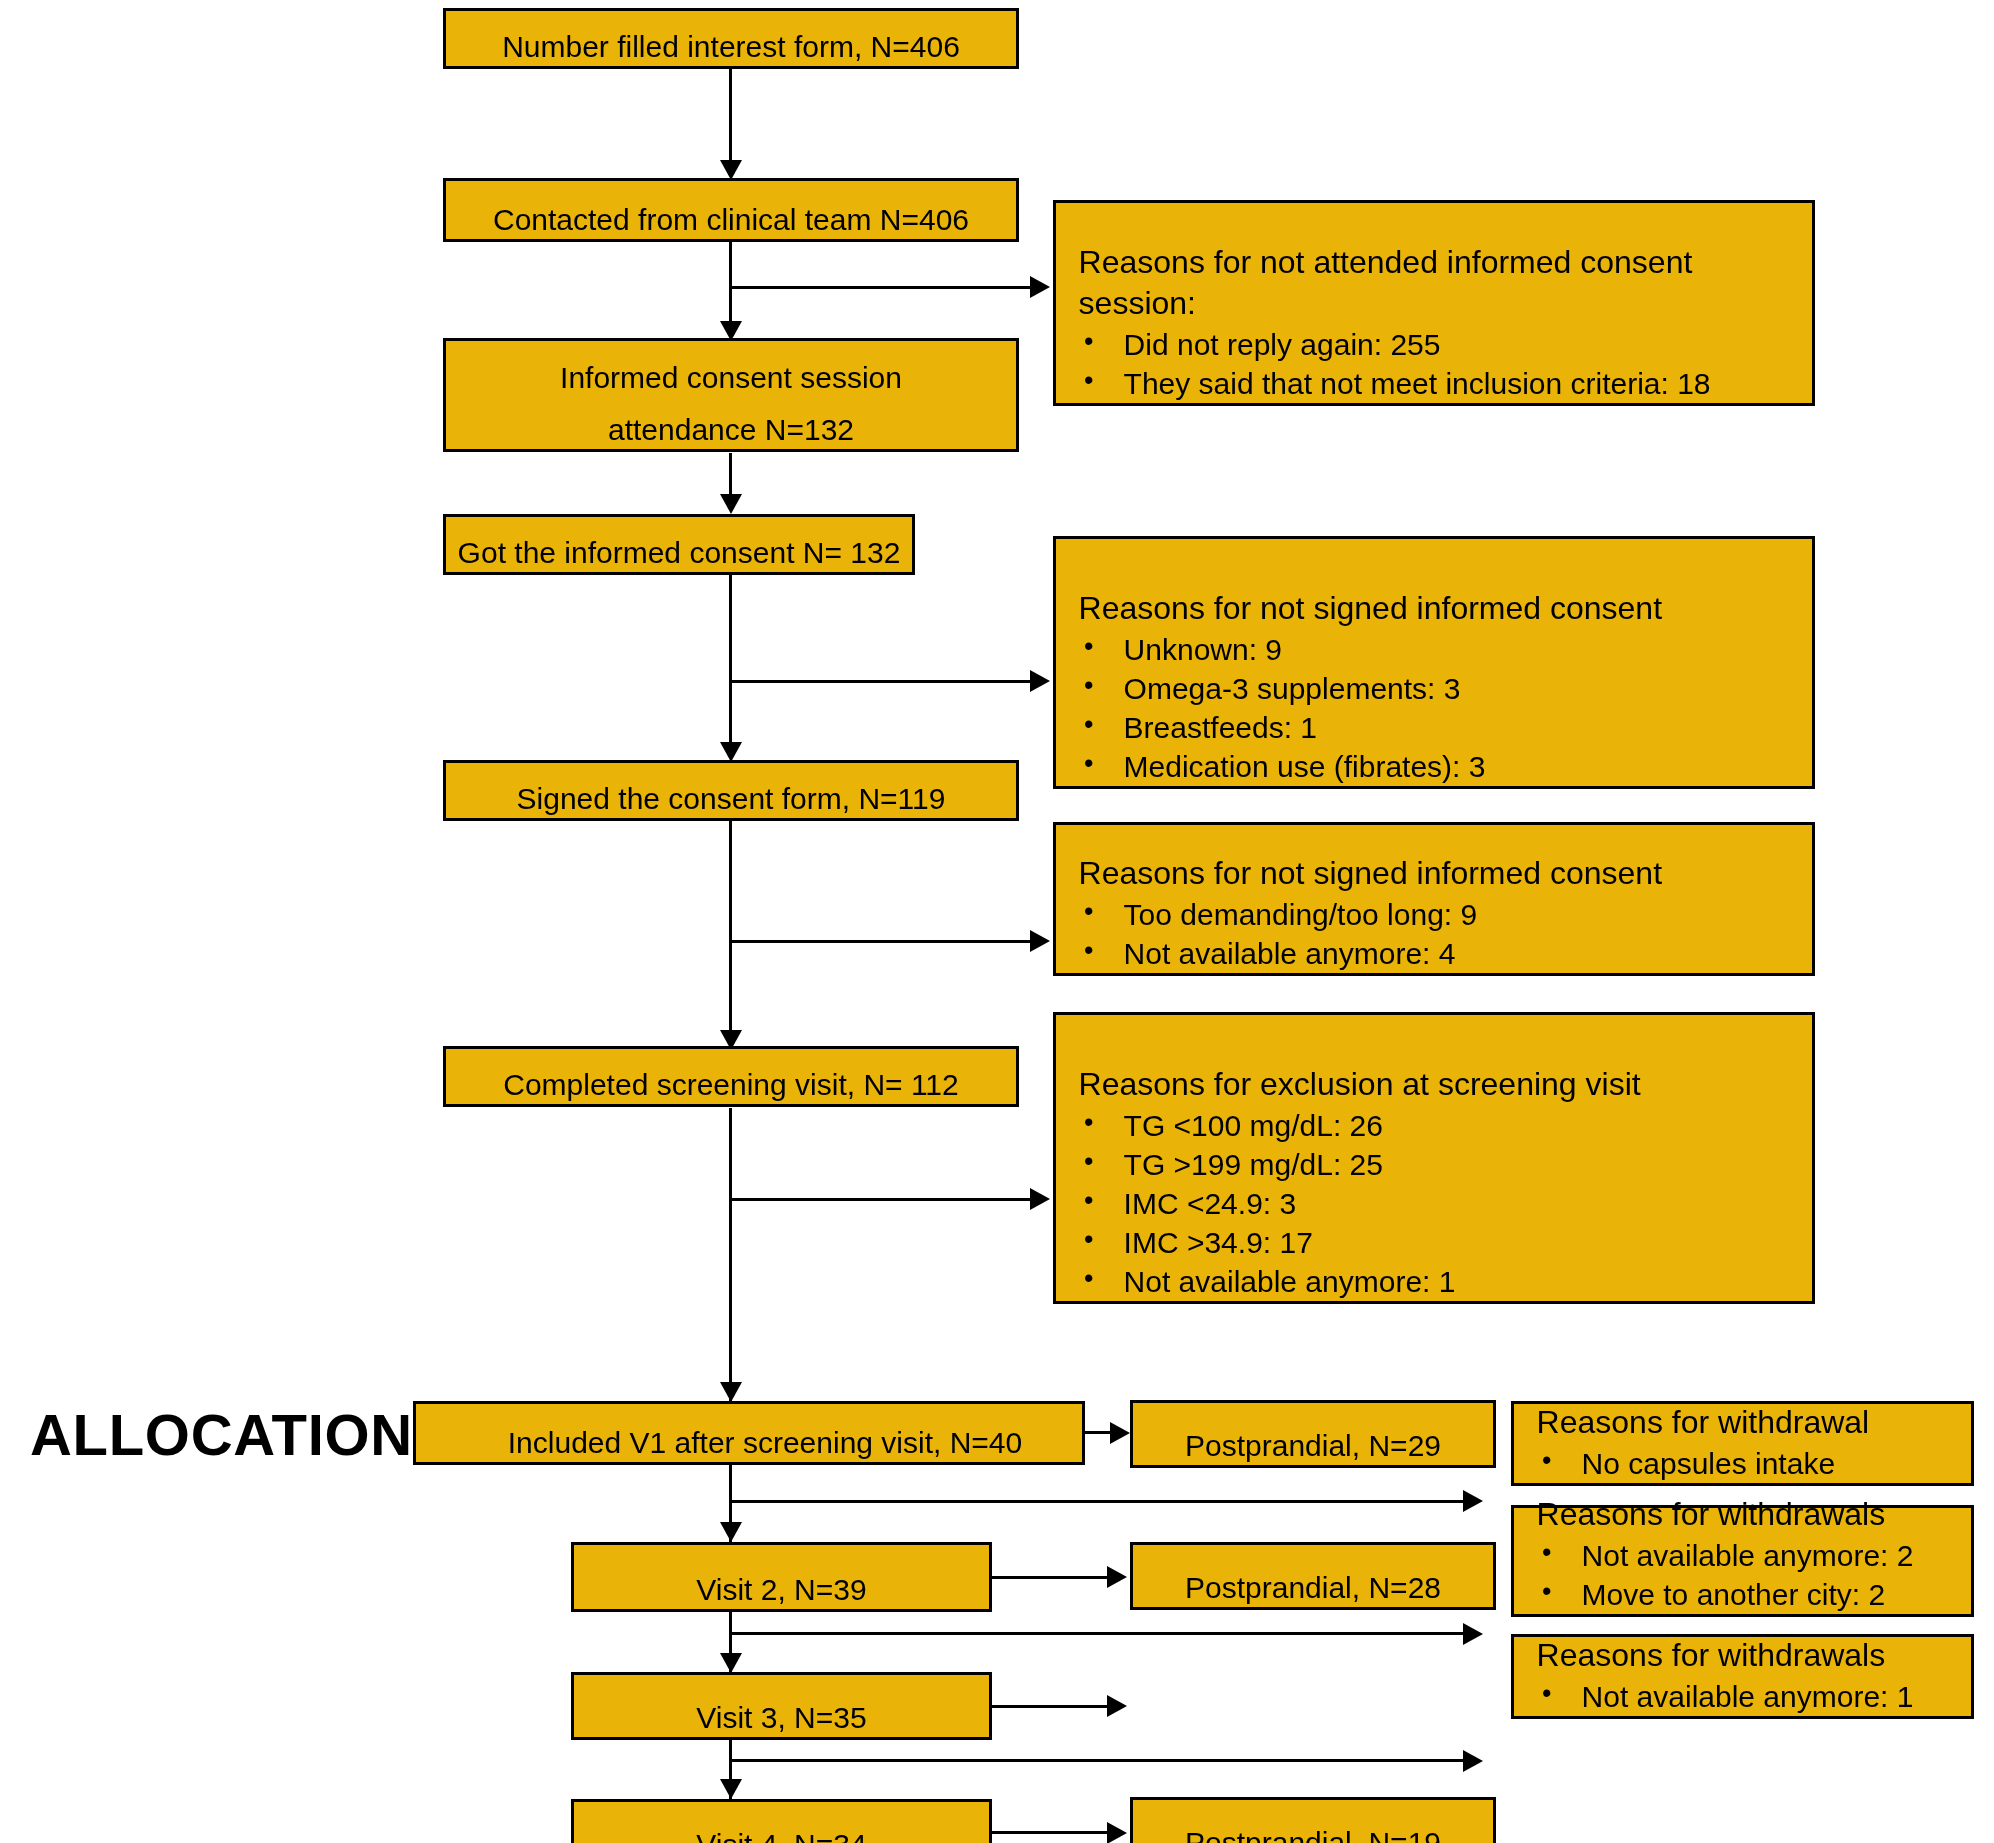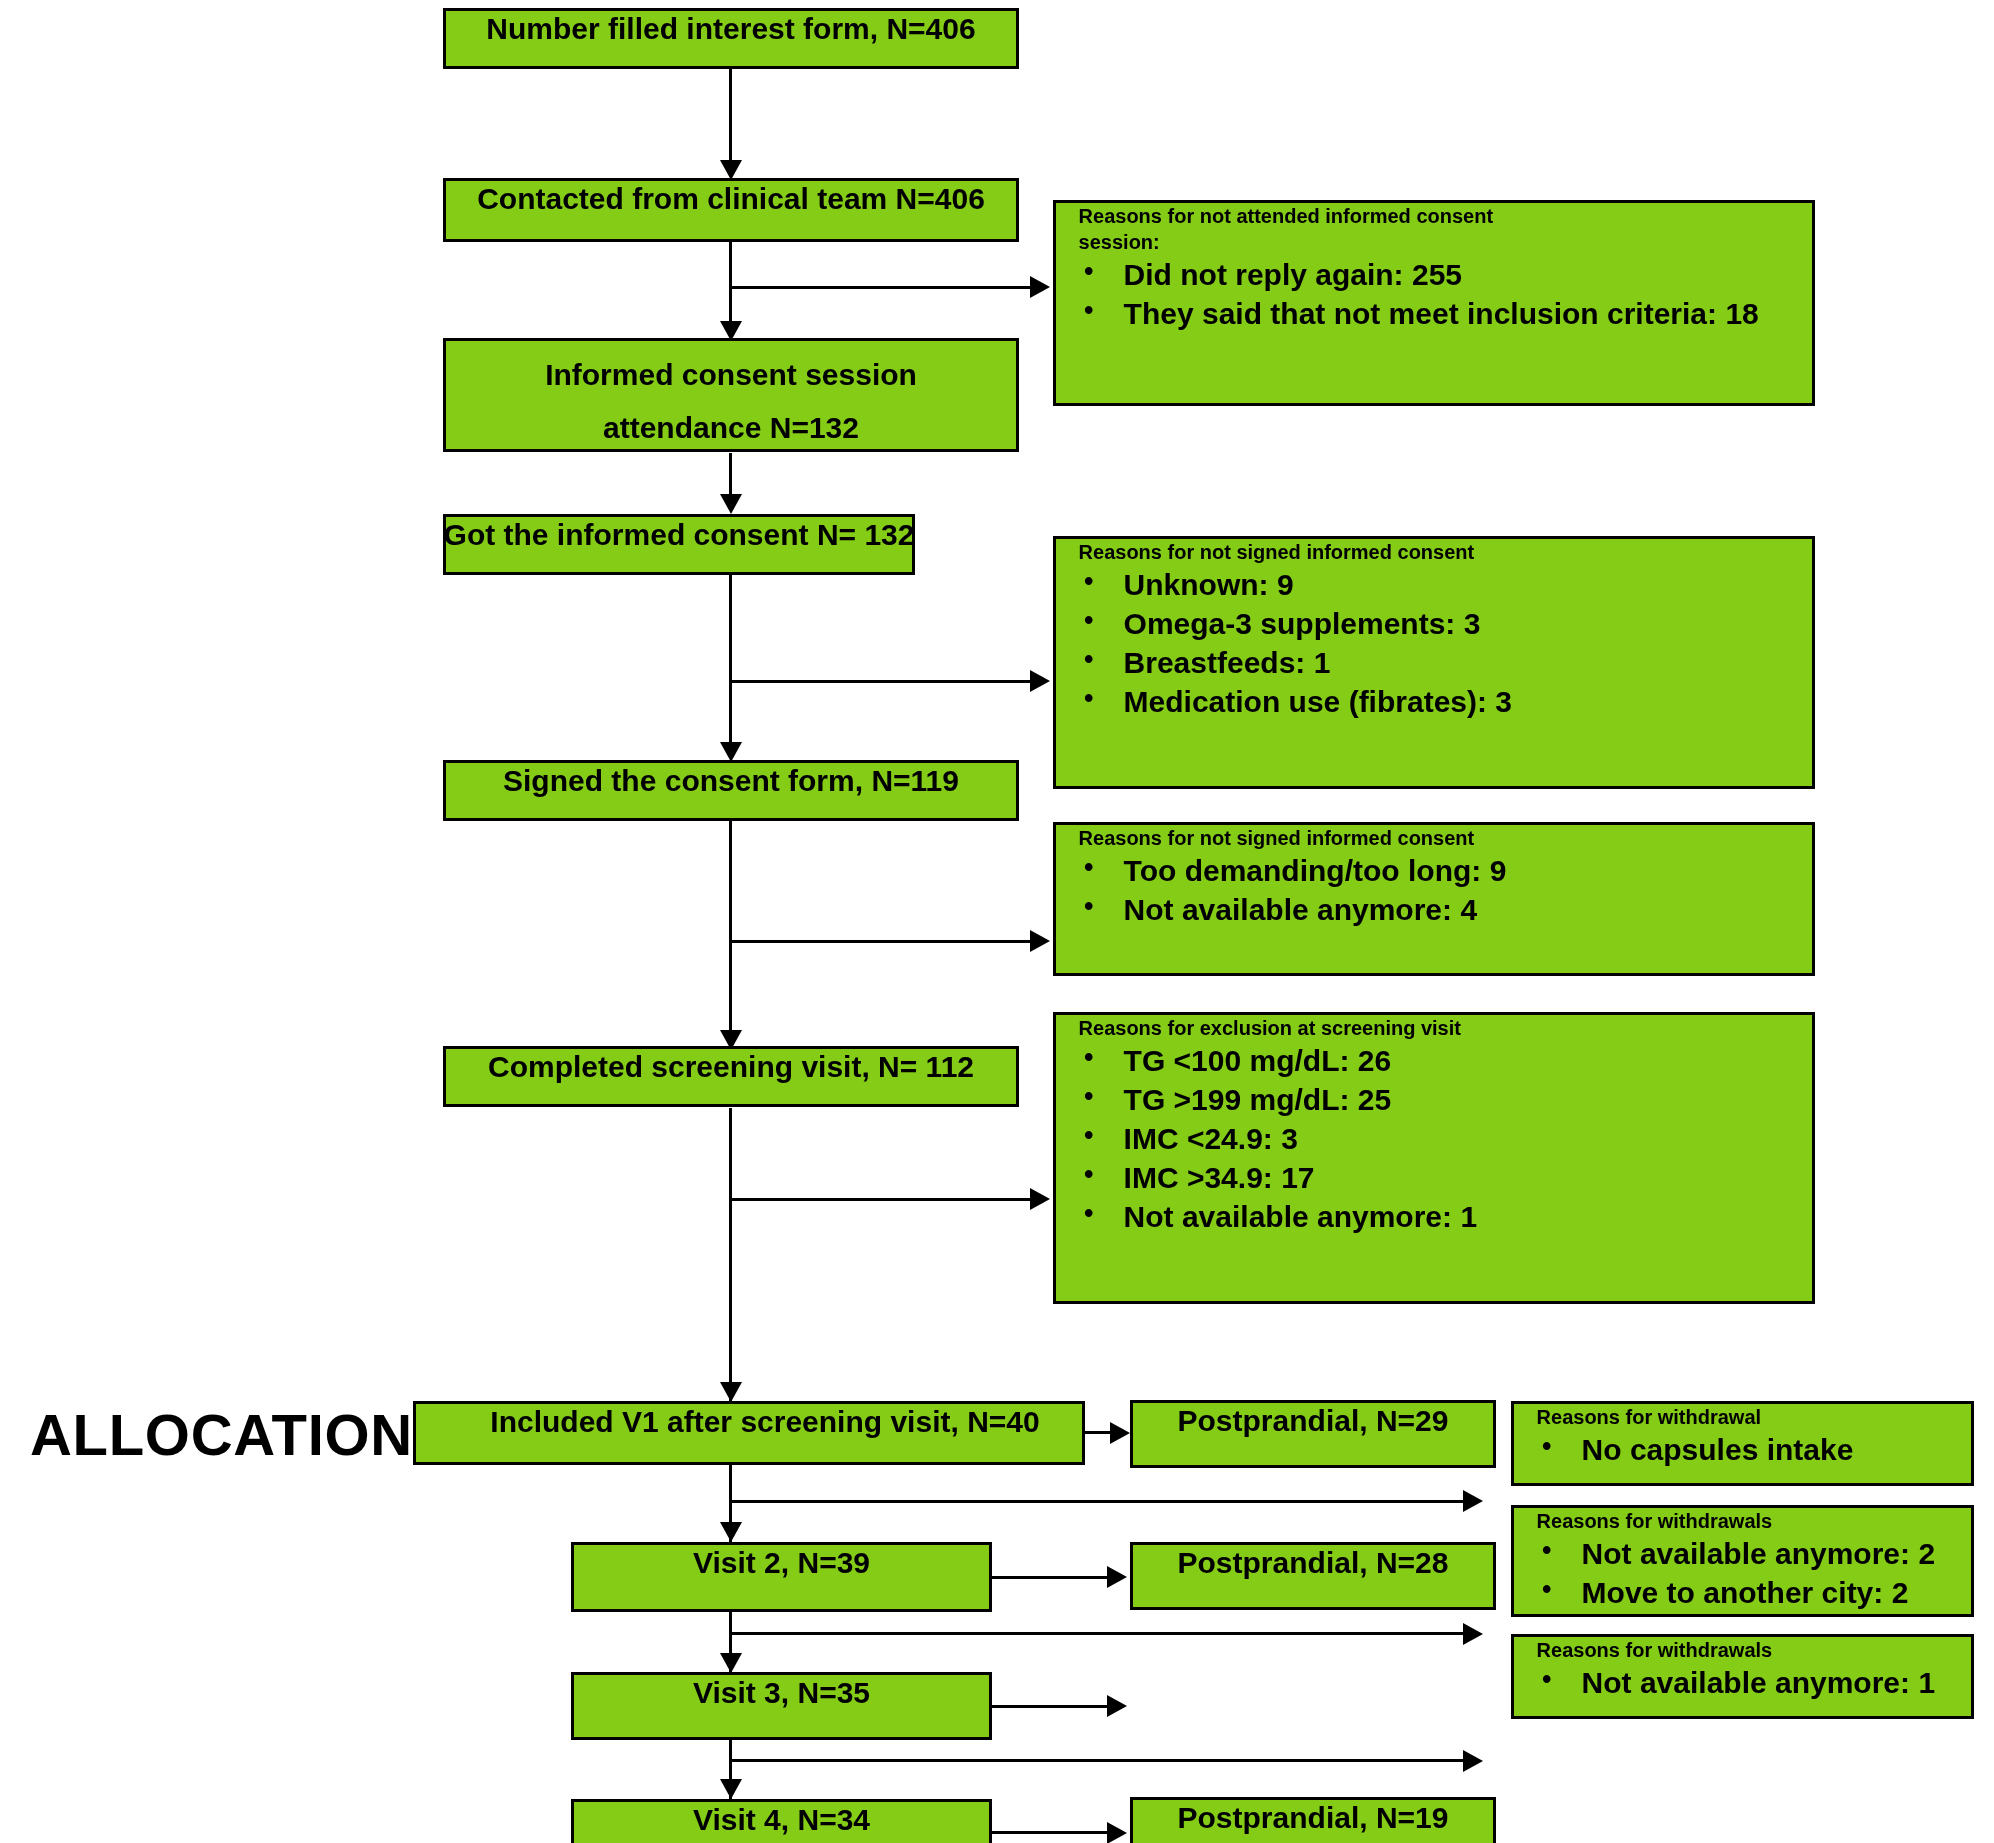--- a/index.html
+++ b/index.html
@@ -13,44 +13,43 @@
     height: 1843px;
     background: #ffffff;
     font-family: "Liberation Sans", sans-serif;
     color: #000000;
     overflow: hidden;
   }
   .box {
     position: absolute;
     box-sizing: border-box;
     border: 3.3px solid #000000;
-    background: #84cc16;
+    background: #eab308;
     display: flex;
     flex-direction: column;
-    justify-content: flex-start;
-    font-weight: bold;
+    justify-content: flex-end;
   }
   .box.center {
     align-items: center;
     text-align: center;
   }
   .box.left {
     align-items: flex-start;
     text-align: left;
     padding-left: 22.6px;
     padding-right: 12px;
   }
   .box-text {
     font-size: 30px;
     line-height: 1.22;
     white-space: nowrap;
   }
   .box-text.wrap { white-space: normal; margin-top: 16px; }
   .reason-title {
-    font-size: 20px;
+    font-size: 32px;
     line-height: 1.30;
   }
   ul.reason-list {
     margin: 0;
     padding: 0;
     list-style: none;
   }
   ul.reason-list li {
     font-size: 30px;
     line-height: 1.30;

